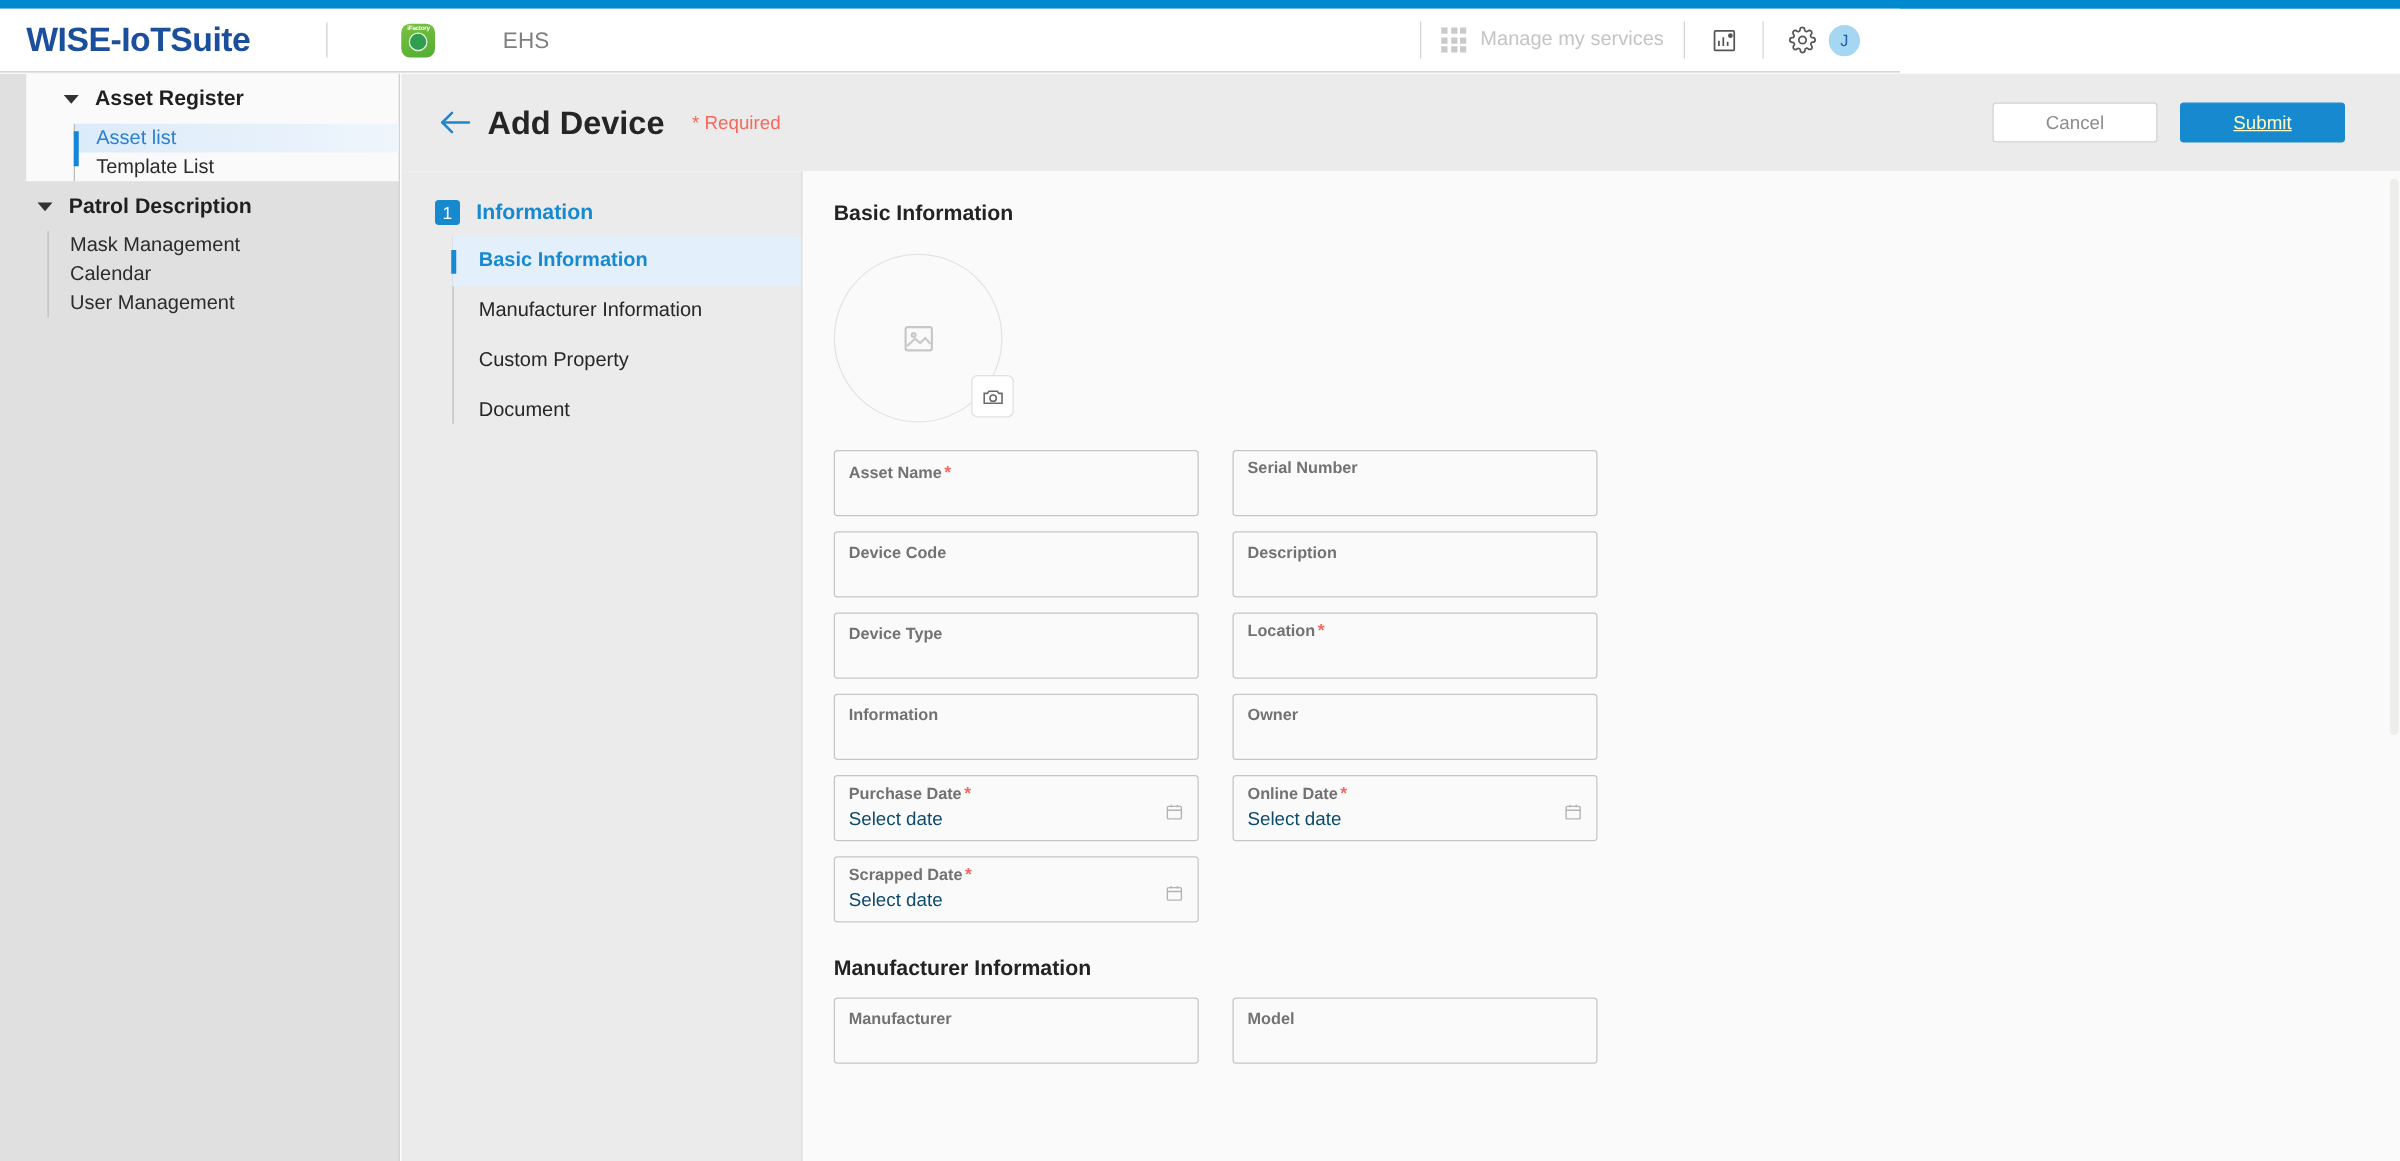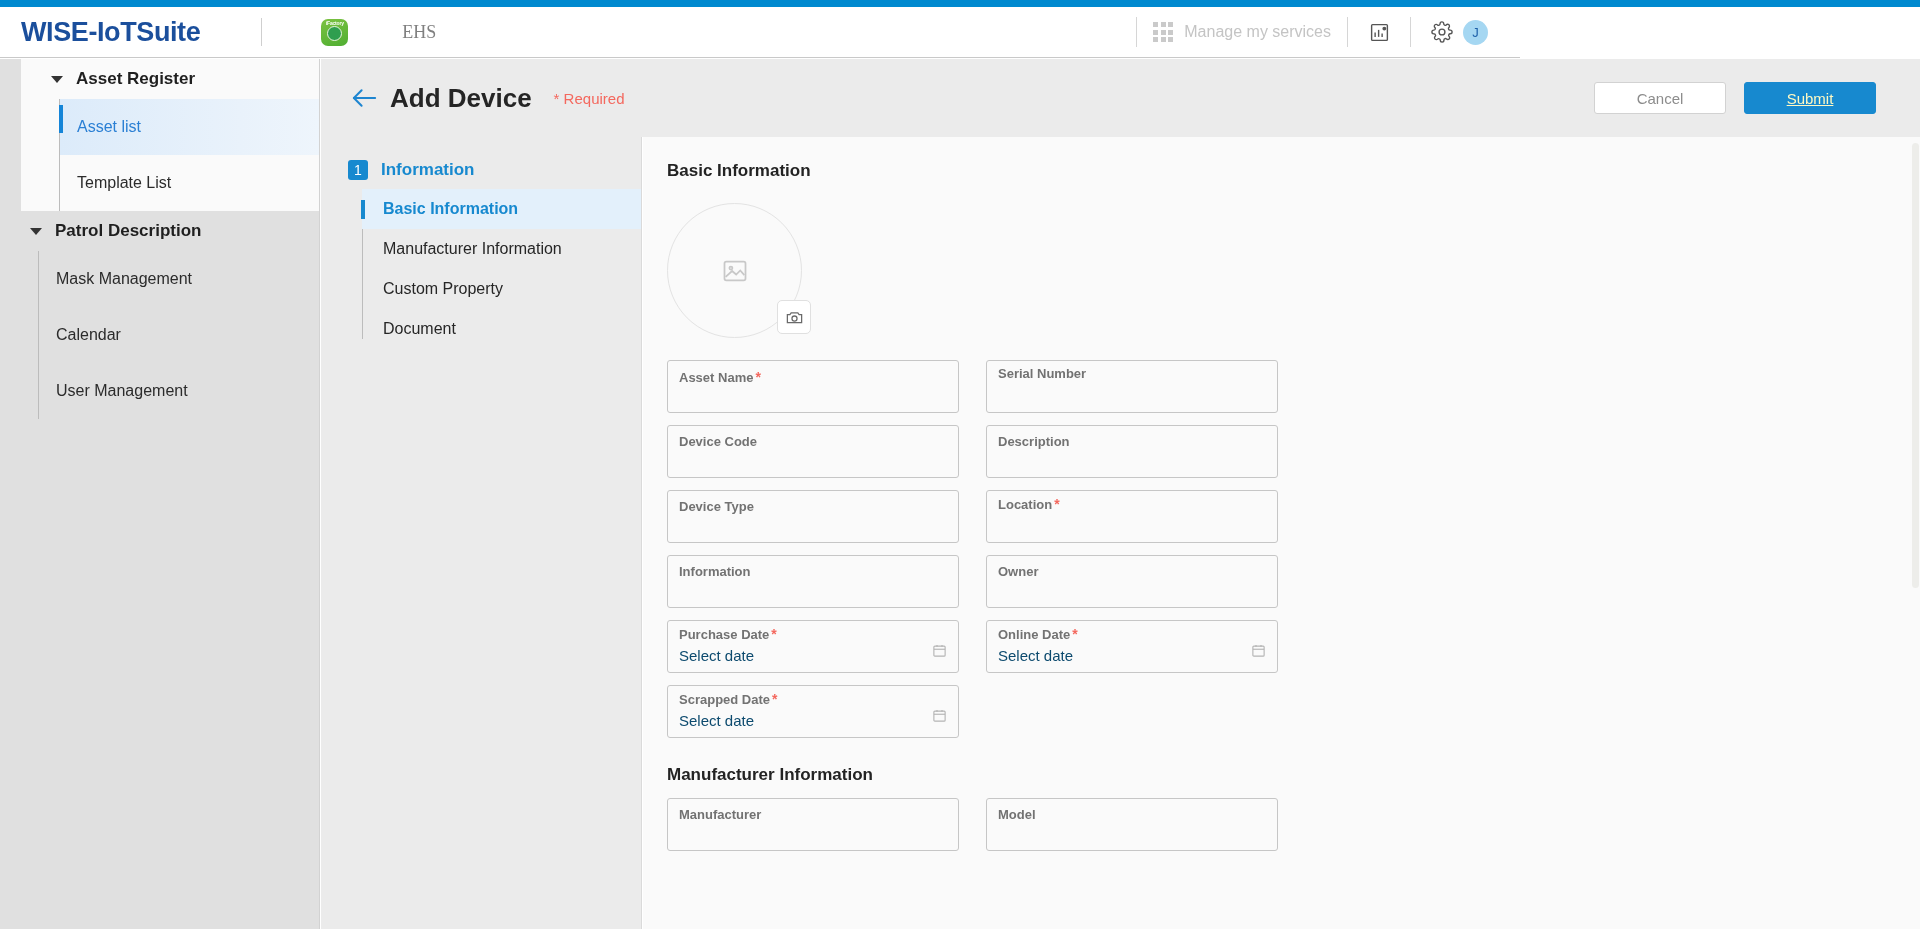--- a/index.html
+++ b/index.html
@@ -46,21 +46,21 @@
     background: #2f9e4f;
     border: 1.5px solid #e8f5de;
     margin-top: 3px;
   }
   .app-badge .tagline {
     position: absolute; top: 1px; left: 0; right: 0;
     text-align: center; font-size: 5px; color: #fff;
     font-weight: bold; letter-spacing: -0.2px;
   }
   .app-name {
-    margin-left: 12px; font-size: 18px; color: #808080; font-family: Liberation Serif, serif;
+    margin-left: 12px; font-size: 18px; color: #808080;
   }
   .header-right {
     margin-left: auto; display: flex; align-items: center;
     height: 100%; padding-right: 32px;
   }
   .hdr-sep { width: 1px; height: 30px; background: #d6d6d6; margin: 0 16px; }
   .grid-icon { display: grid; grid-template-columns: repeat(3, 5px);
     grid-gap: 2.5px; margin-right: 11px; }
   .grid-icon i { width: 5px; height: 5px; background: #cacaca; display: block; }
   .manage-label { font-size: 16px; color: #c4c4c4; white-space: nowrap; }
@@ -93,21 +93,21 @@
     border-right: 6px solid transparent;
     border-top: 7px solid #333;
   }
   .nav-children { position: relative; padding-left: 39px; }
   .nav-children::before {
     content: ""; position: absolute; left: 38px; top: 0; bottom: 0;
     width: 1px; background: #bcbcbc;
   }
   .nav-item {
     position: relative; display: flex; align-items: center;
-    height: 56px; padding-left: 17px;
+    height: 23px; padding-left: 17px;
     font-size: 16px; color: #2b2b2b; cursor: pointer;
   }
   .nav-item.active {
     background: linear-gradient(90deg,#dcebfa 0%,#e9f2fb 70%,#eef5fc 100%);
     color: #2a7fd4;
   }
   .nav-item.active::before {
     content: ""; position: absolute; left: -1px; top: 6px;
     width: 4px; height: 28px; background: #1585d8;
   }

